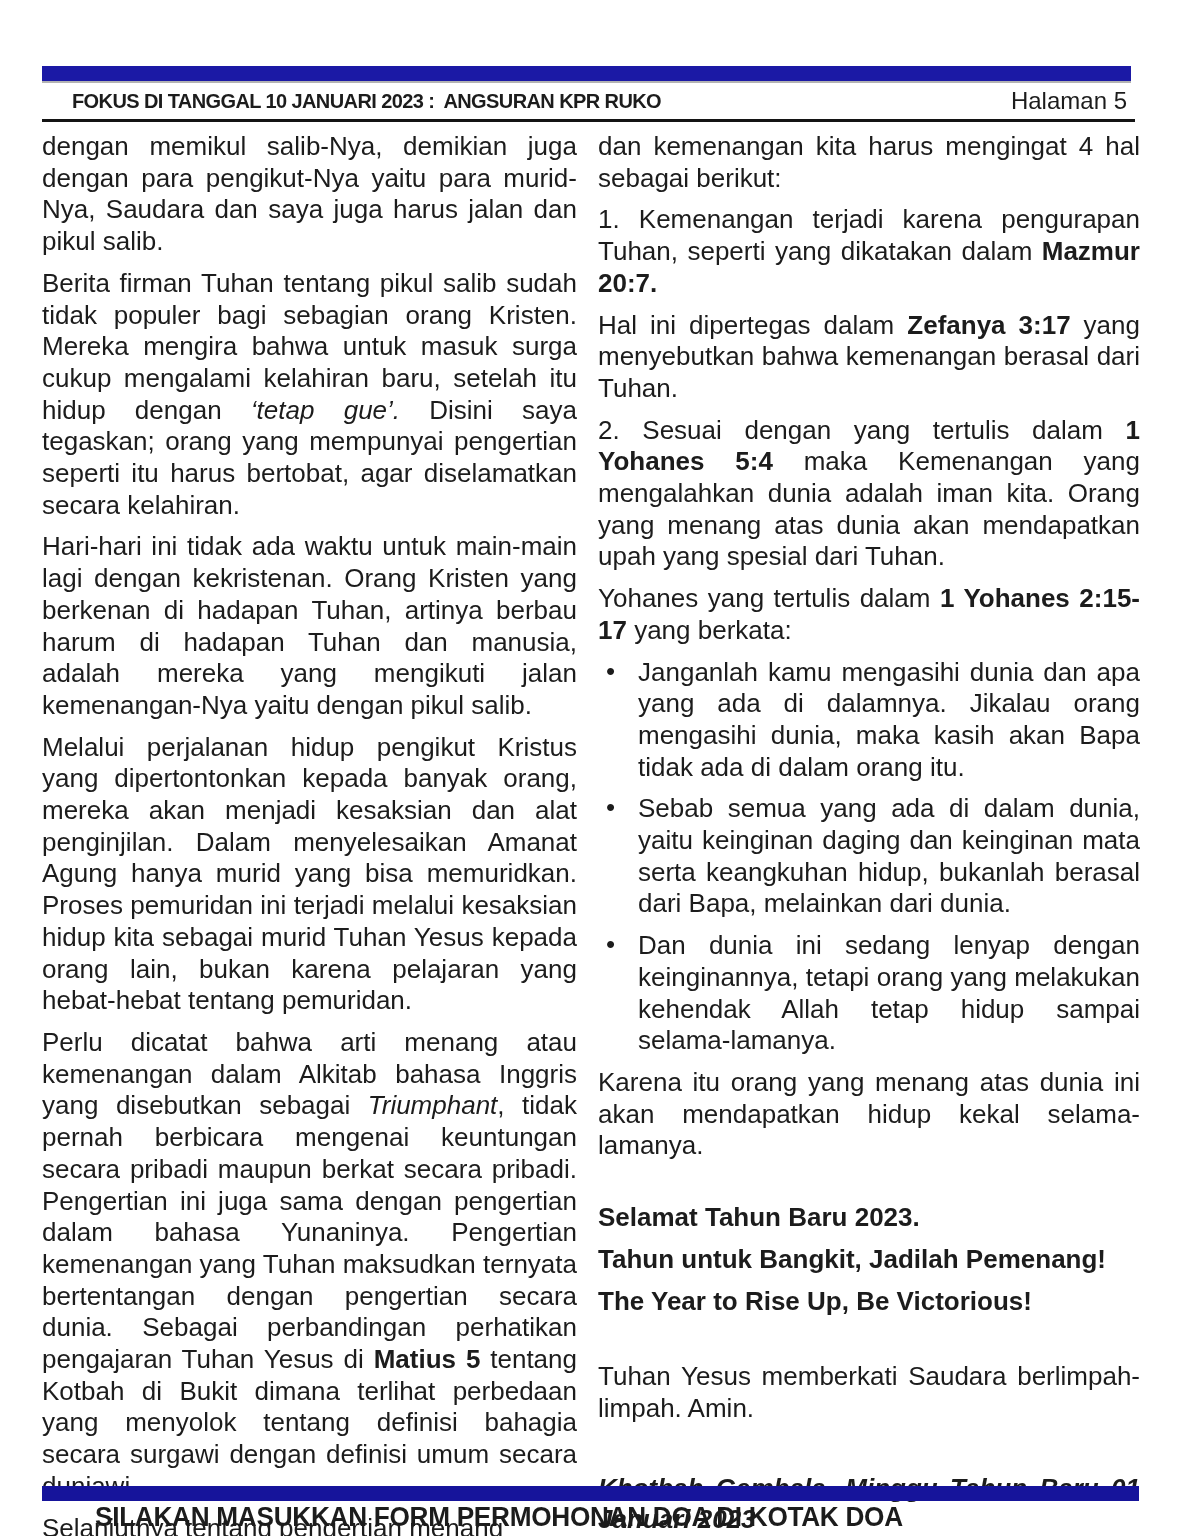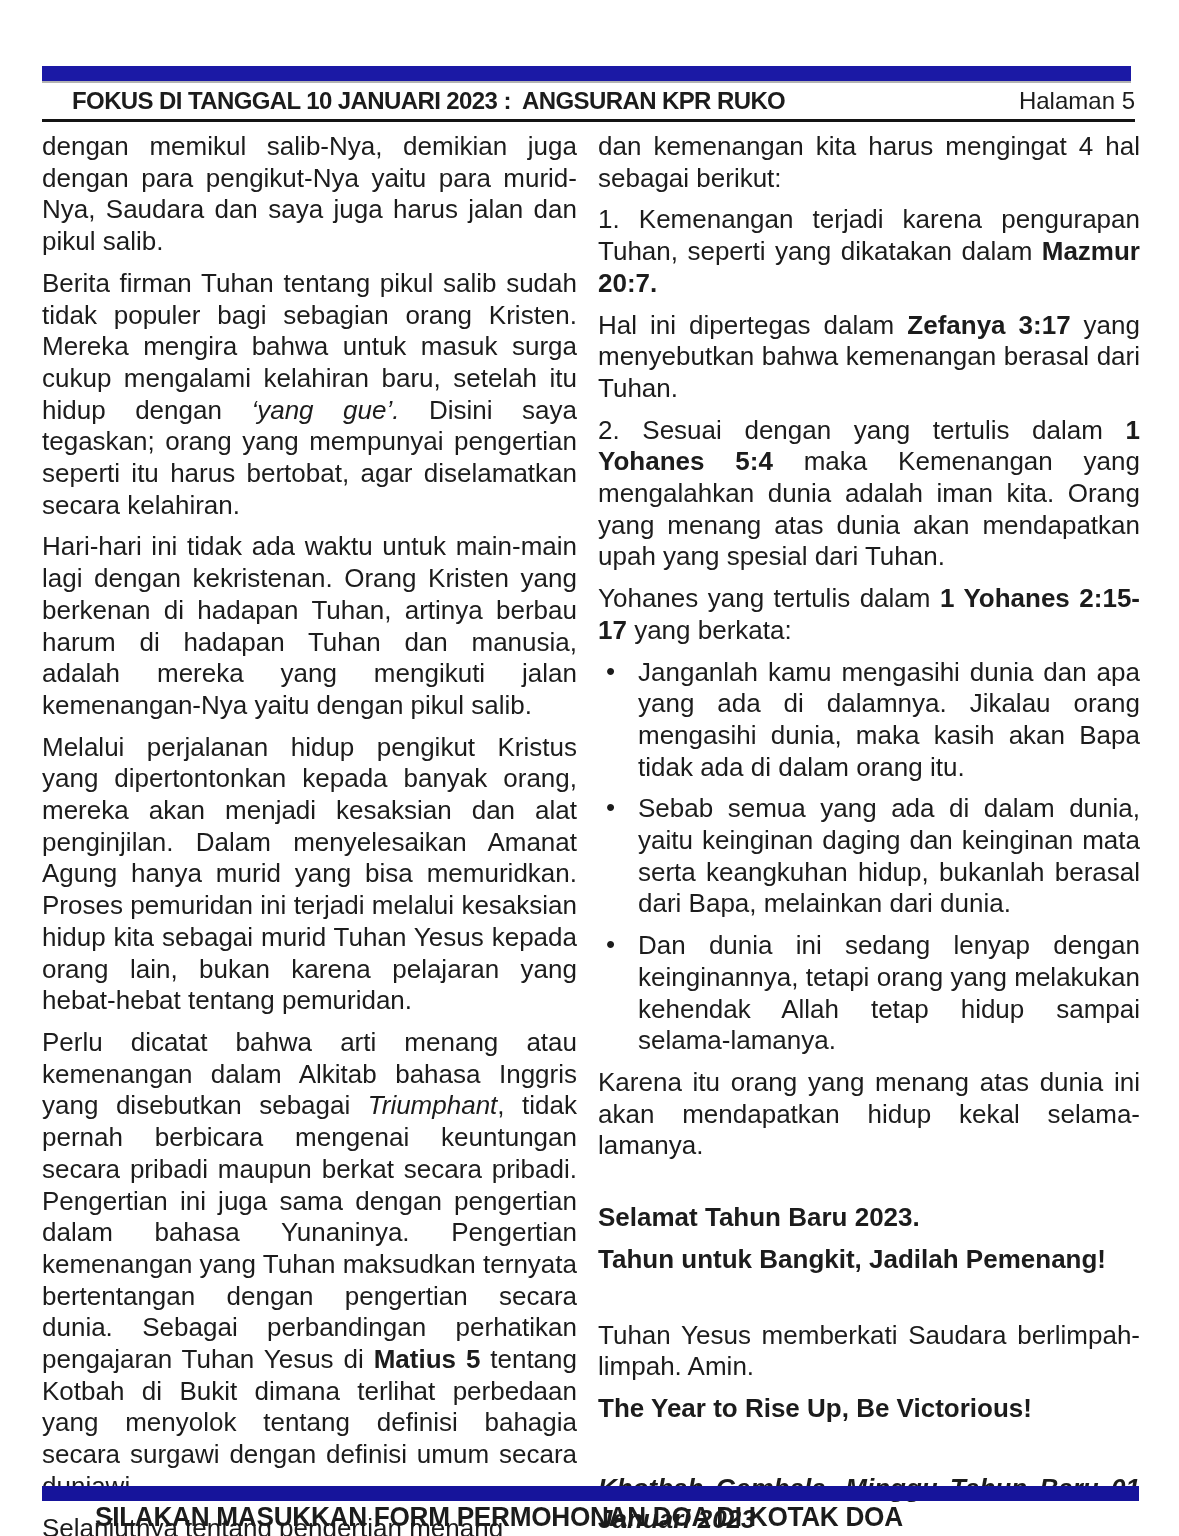--- a/index.html
+++ b/index.html
@@ -2,22 +2,22 @@
 <html lang="id"><head>
 <meta charset="utf-8">
 <style>
   html,body{margin:0;padding:0;background:#ffffff;}
   .page{
     position:relative;width:1179px;height:1536px;background:#ffffff;overflow:hidden;
     font-family:"Liberation Sans",sans-serif;color:#1c1c1c;
   }
   .top-bar{position:absolute;left:42px;top:66px;width:1089px;height:15px;border-bottom:2px solid #b3b3b3;}
   .header{position:absolute;left:42px;top:84px;width:1093px;height:34px;display:flex;align-items:center;}
-  .header h1{font-size:24px;font-weight:bold;margin:0 0 0 30px;letter-spacing:-0.6px;white-space:pre;}
-  .page-label{margin-left:auto;font-size:24px;font-weight:normal;}
+  .header h1{font-size:20px;font-weight:bold;margin:0 0 0 30px;letter-spacing:-0.6px;white-space:pre;}
+  .page-label{margin-left:auto;margin-right:8px;font-size:24px;font-weight:normal;}
   .header-rule{position:absolute;left:42px;top:119px;width:1093px;height:3px;}
   .content{
     position:absolute;left:42px;top:131px;width:1098px;display:flex;gap:21px;
     text-align:justify;font-size:26px;line-height:31.7px;hyphens:auto;
   }
   .col{width:535px;}
   .col.right{width:542px;}
   .para{margin:0 0 10px 0;}
   .b{font-weight:bold;}
   .i{font-style:italic;}
@@ -36,39 +36,39 @@
   <div class="top-bar" style="background: rgb(27, 25, 165);"></div>
   <div class="header">
     <h1>FOKUS DI TANGGAL 10 JANUARI 2023 :  ANGSURAN KPR RUKO</h1>
     <span class="page-label">Halaman 5</span>
   </div>
   <div class="header-rule" style="background: rgb(20, 20, 20);"></div>
 
   <div class="content">
     <div class="col" id="left-column">
         <div class="para"><span>dengan memikul salib-Nya, demikian juga dengan para pengikut-Nya yaitu para murid-Nya, Saudara dan saya juga harus jalan dan pikul salib.</span></div>
-        <div class="para"><span>Berita firman Tuhan tentang pikul salib sudah tidak populer bagi sebagian orang Kristen. Mereka mengira bahwa untuk masuk surga cukup mengalami kelahiran baru, setelah itu hidup dengan </span><span class="i">‘yang gue’.</span><span> Disini saya tegaskan; orang yang mempunyai pengertian seperti itu harus bertobat, agar diselamatkan secara kelahiran.</span></div>
+        <div class="para"><span>Berita firman Tuhan tentang pikul salib sudah tidak populer bagi sebagian orang Kristen. Mereka mengira bahwa untuk masuk surga cukup mengalami kelahiran baru, setelah itu hidup dengan </span><span class="i">‘tetap gue’.</span><span> Disini saya tegaskan; orang yang mempunyai pengertian seperti itu harus bertobat, agar diselamatkan secara kelahiran.</span></div>
         <div class="para"><span>Hari-hari ini tidak ada waktu untuk main-main lagi dengan kekristenan. Orang Kristen yang berkenan di hadapan Tuhan, artinya berbau harum di hadapan Tuhan dan manusia, adalah mereka yang mengikuti jalan kemenangan-Nya yaitu dengan pikul salib.</span></div>
         <div class="para"><span>Melalui perjalanan hidup pengikut Kristus yang dipertontonkan kepada banyak orang, mereka akan menjadi kesaksian dan alat penginjilan. Dalam menyelesaikan Amanat Agung hanya murid yang bisa memuridkan. Proses pemuridan ini terjadi melalui kesaksian hidup kita sebagai murid Tuhan Yesus kepada orang lain, bukan karena pelajaran yang hebat-hebat tentang pemuridan.</span></div>
         <div class="para"><span>Perlu dicatat bahwa arti menang atau kemenangan dalam Alkitab bahasa Inggris yang disebutkan sebagai </span><span class="i">Triumphant</span><span>, tidak pernah berbicara mengenai keuntungan secara pribadi maupun berkat secara pribadi. Pengertian ini juga sama dengan pengertian dalam bahasa Yunaninya. Pengertian kemenangan yang Tuhan maksudkan ternyata bertentangan dengan pengertian secara dunia. Sebagai perbandingan perhatikan pengajaran Tuhan Yesus di </span><span class="b">Matius 5</span><span> tentang Kotbah di Bukit dimana terlihat perbedaan yang menyolok tentang definisi bahagia secara surgawi dengan definisi umum secara duniawi.</span></div>
         <div class="para"><span>Selanjutnya tentang pengertian menang</span></div>
       </div>
     <div class="col right" id="right-column">
         <div class="para"><span>dan kemenangan kita harus mengingat 4 hal sebagai berikut:</span></div>
         <div class="para"><span>1. Kemenangan terjadi karena pengurapan Tuhan, seperti yang dikatakan dalam </span><span class="b">Mazmur 20:7.</span></div>
         <div class="para"><span>Hal ini dipertegas dalam </span><span class="b">Zefanya 3:17</span><span> yang menyebutkan bahwa kemenangan berasal dari Tuhan.</span></div>
         <div class="para"><span>2. Sesuai dengan yang tertulis dalam </span><span class="b">1 Yohanes 5:4</span><span> maka Kemenangan yang mengalahkan dunia adalah iman kita. Orang yang menang atas dunia akan mendapatkan upah yang spesial dari Tuhan.</span></div>
         <div class="para"><span>Yohanes yang tertulis dalam </span><span class="b">1 Yohanes 2:15-17</span><span> yang berkata:</span></div>
         <div class="para bullet"><span class="dot">•</span><span>Janganlah kamu mengasihi dunia dan apa yang ada di dalamnya. Jikalau orang mengasihi dunia, maka kasih akan Bapa tidak ada di dalam orang itu.</span></div>
         <div class="para bullet"><span class="dot">•</span><span>Sebab semua yang ada di dalam dunia, yaitu keinginan daging dan keinginan mata serta keangkuhan hidup, bukanlah berasal dari Bapa, melainkan dari dunia.</span></div>
         <div class="para bullet"><span class="dot">•</span><span>Dan dunia ini sedang lenyap dengan keinginannya, tetapi orang yang melakukan kehendak Allah tetap hidup sampai selama-lamanya.</span></div>
         <div class="para"><span>Karena itu orang yang menang atas dunia ini akan mendapatkan hidup kekal selama-lamanya.</span></div>
         <div class="para" style="margin-top: 40px;"><span class="b">Selamat Tahun Baru 2023.</span></div>
         <div class="para"><span class="b">Tahun untuk Bangkit, Jadilah Pemenang!</span></div>
+        <div class="para"><span class="b">The Year to Rise Up, Be Victorious!</span></div>
         <div class="para" style="margin-top: 44px;"><span>Tuhan Yesus memberkati Saudara berlimpah-limpah. Amin.</span></div>
-        <div class="para"><span class="b">The Year to Rise Up, Be Victorious!</span></div>
         <div class="para" style="margin-top: 48px;"><span class="b i">Khotbah Gembala, Minggu Tahun Baru 01 Januari 2023</span></div>
       </div>
   </div>
 
   <div class="footer-bar" style="background: rgb(22, 20, 155);"></div>
   <div class="footer-text">SILAKAN MASUKKAN FORM PERMOHONAN DOA DI KOTAK DOA</div>
 </div>
 
 </body></html>

